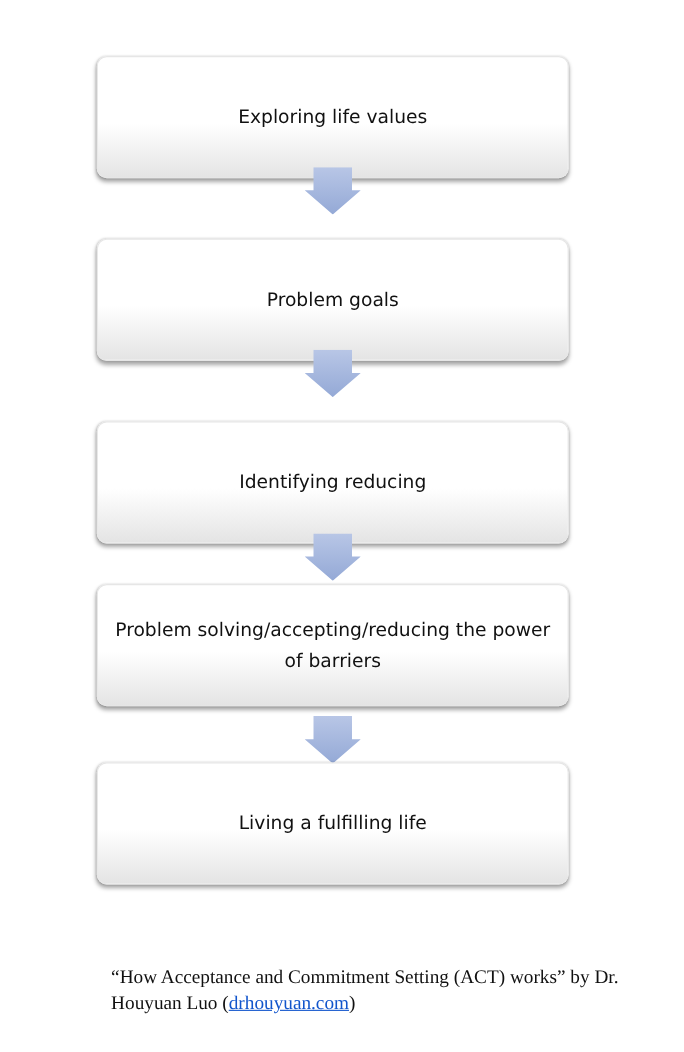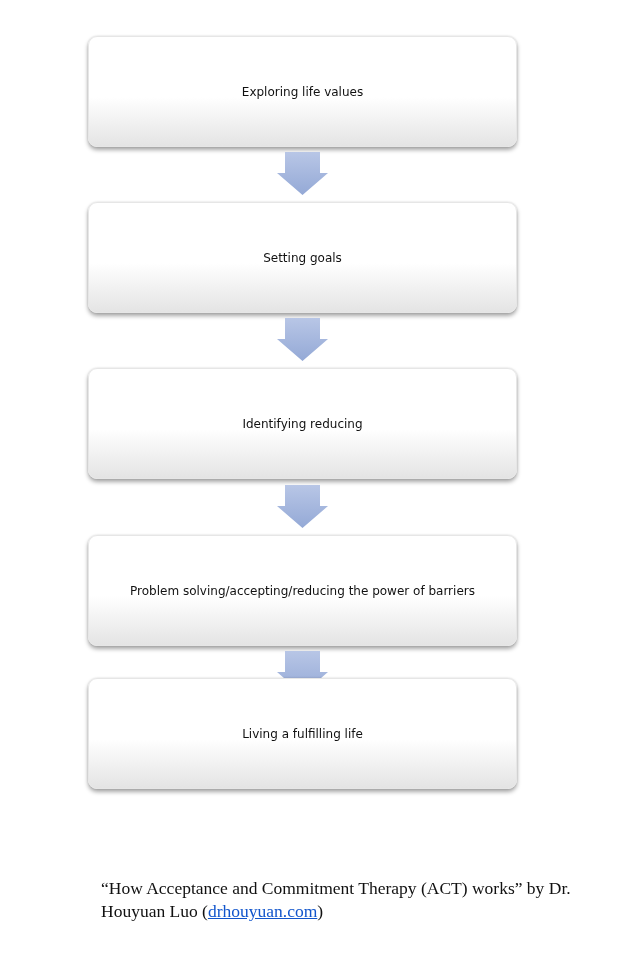--- a/index.html
+++ b/index.html
@@ -4,22 +4,22 @@
 <style>
   html, body { margin:0; padding:0; background:#ffffff; }
   body { width:622px; height:956px; position:relative; overflow:hidden; }
   .box {
     position:absolute; left:88px; width:429px; height:111px;
     border-radius:9px;
     background: linear-gradient(to bottom, #ffffff 0%, #ffffff 55%, #e4e4e4 100%);
     border:1px solid #e6e6e6;
     box-shadow: 0 3px 4px rgba(0,0,0,0.35), 0 0 2px rgba(0,0,0,0.15);
     display:flex; align-items:center; justify-content:center; text-align:center;
-    font-family:"DejaVu Sans", sans-serif; font-size:12px; color:#111;
-    line-height:28px; box-sizing:border-box; padding:0 8px;
+    font-family:"DejaVu Sans", sans-serif; font-size:17px; color:#111;
+    line-height:28px; box-sizing:border-box; padding:0 8px;margin-top:15px;
   }
   .arrow { position:absolute; left:277px; width:51px; height:43px; }
   .caption {
     position:absolute; left:101px; top:877px; width:500px;
     font-family:"Liberation Serif", serif; font-size:17.5px; line-height:23px; color:#111;
   }
   .caption a { color:#1155cc; text-decoration:underline; }
 </style>
 </head>
 <body>
@@ -32,38 +32,38 @@
     <defs>
         <linearGradient id="ag" x1="0" y1="0" x2="0" y2="1">
           <stop offset="0" stop-color="#b8c6e6"></stop>
           <stop offset="1" stop-color="#94a9d6"></stop>
         </linearGradient>
       </defs>
     <polygon points="8,0 43,0 43,21 51,21 25.5,43 0,21 8,21" fill="url(#ag)"></polygon>
   </svg>
 
   <div class="box" style="top:202px">
-      <span>Setting goals</span>
+      <span>Problem goals</span>
     </div>
   <svg class="arrow" style="top:318px" viewBox="0 0 51 43">
     <polygon points="8,0 43,0 43,21 51,21 25.5,43 0,21 8,21" fill="url(#ag)"></polygon>
   </svg>
 
   <div class="box" style="top:368px">
       <span>Identifying reducing</span>
     </div>
   <svg class="arrow" style="top:485px" viewBox="0 0 51 43">
     <polygon points="8,0 43,0 43,21 51,21 25.5,43 0,21 8,21" fill="url(#ag)"></polygon>
   </svg>
 
-  <div class="box" style="top:535px">
+  <div class="box" style="top:516px">
       <span>Problem solving/accepting/reducing the power of barriers</span>
     </div>
   <svg class="arrow" style="top:651px" viewBox="0 0 51 43">
     <polygon points="8,0 43,0 43,21 51,21 25.5,43 0,21 8,21" fill="url(#ag)"></polygon>
   </svg>
 
   <div class="box" style="top:678px">
       <span>Living a fulfilling life</span>
     </div>
 </div>
 
-<div class="caption"><span>“How Acceptance and Commitment Therapy (ACT) works” by Dr. Houyuan Luo (</span><a>drhouyuan.com</a><span>)</span></div>
+<div class="caption"><span>“How Acceptance and Commitment Setting (ACT) works” by Dr. Houyuan Luo (</span><a>drhouyuan.com</a><span>)</span></div>
 
 </body></html>

